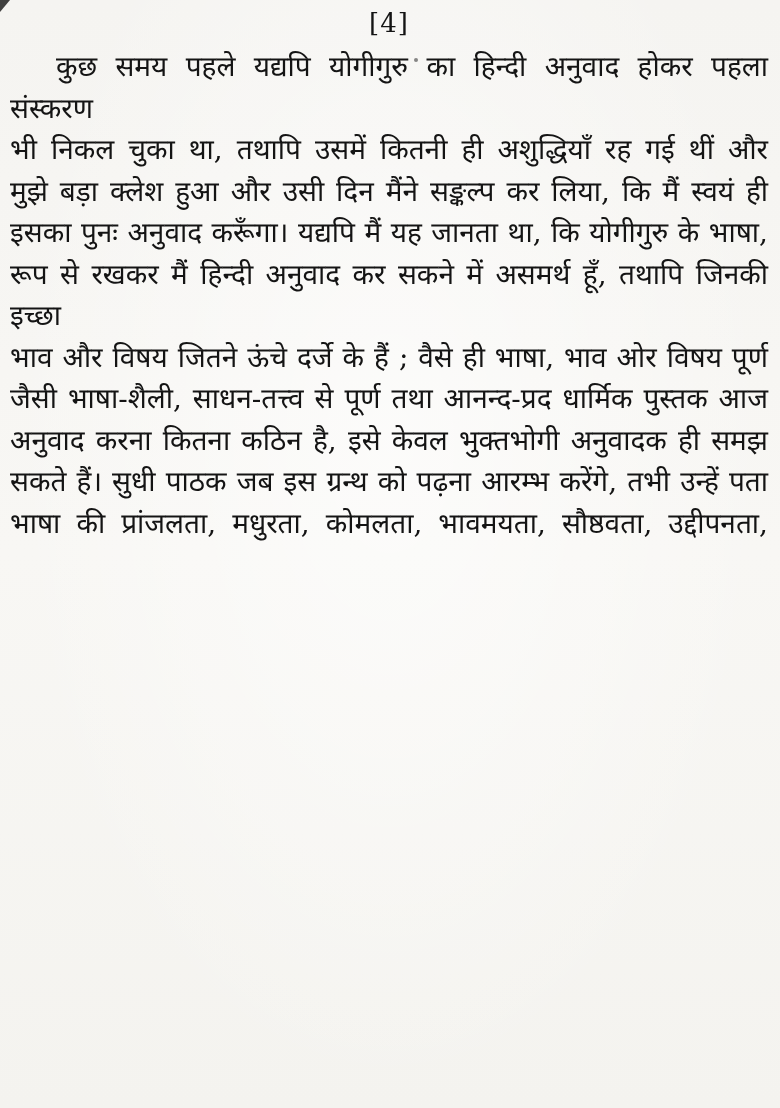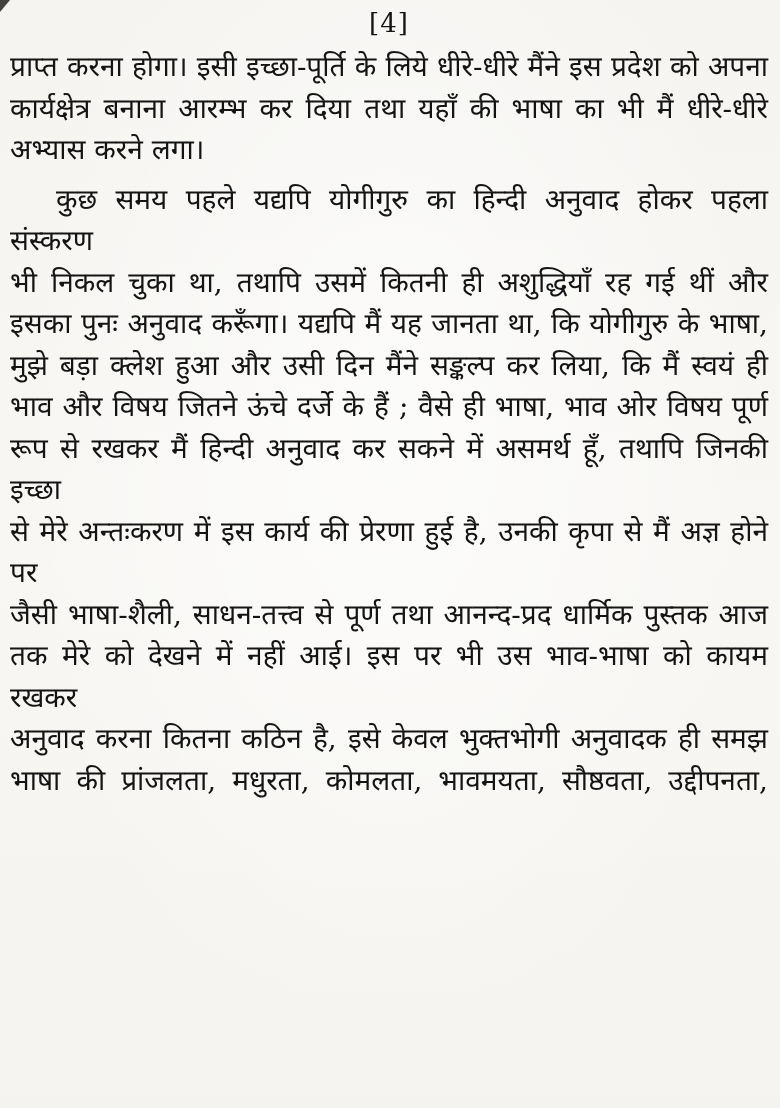--- a/index.html
+++ b/index.html
@@ -71,35 +71,29 @@
 <body>
 
 <div class="page">
   <div class="scan-corner"></div>
   <div class="scan-speck"></div>
 
   <div class="page-number">[4]</div>
 
   <div class="body-text">
 
-    <div class="para">
-      <div class="line">प्राप्त करना होगा। इसी इच्छा-पूर्ति के लिये धीरे-धीरे मैंने इस प्रदेश को अपना</div>
-      <div class="line">कार्यक्षेत्र बनाना आरम्भ कर दिया तथा यहाँ की भाषा का भी मैं धीरे-धीरे</div>
-      <div class="line end">अभ्यास करने लगा।</div>
-    </div>
 
     <div class="para">
       <div class="line indent">कुछ समय पहले यद्यपि योगीगुरु का हिन्दी अनुवाद होकर पहला संस्करण</div>
       <div class="line">भी निकल चुका था, तथापि उसमें कितनी ही अशुद्धियाँ रह गई थीं और</div>
+      <div class="line">मुझे बड़ा क्लेश हुआ और उसी दिन मैंने सङ्कल्प कर लिया, कि मैं स्वयं ही</div>
       <div class="line">इसका पुनः अनुवाद करूँगा। यद्यपि मैं यह जानता था, कि योगीगुरु के भाषा,</div>
-      <div class="line">मुझे बड़ा क्लेश हुआ और उसी दिन मैंने सङ्कल्प कर लिया, कि मैं स्वयं ही</div>
+      <div class="line">रूप से रखकर मैं हिन्दी अनुवाद कर सकने में असमर्थ हूँ, तथापि जिनकी इच्छा</div>
       <div class="line">भाव और विषय जितने ऊंचे दर्जे के हैं ; वैसे ही भाषा, भाव ओर विषय पूर्ण</div>
-      <div class="line">रूप से रखकर मैं हिन्दी अनुवाद कर सकने में असमर्थ हूँ, तथापि जिनकी इच्छा</div>
-      <div class="line">से मेरे अन्तःकरण में इस कार्य की प्रेरणा हुई है, उनकी कृपा से मैं अज्ञ होने पर</div>
       <div class="line">जैसी भाषा-शैली, साधन-तत्त्व से पूर्ण तथा आनन्द-प्रद धार्मिक पुस्तक आज</div>
-      <div class="line">तक मेरे को देखने में नहीं आई। इस पर भी उस भाव-भाषा को कायम रखकर</div>
       <div class="line">अनुवाद करना कितना कठिन है, इसे केवल भुक्तभोगी अनुवादक ही समझ</div>
+      <div class="line">सकते हैं। सुधी पाठक जब इस ग्रन्थ को पढ़ना आरम्भ करेंगे, तभी उन्हें पता</div>
       <div class="line">भाषा की प्रांजलता, मधुरता, कोमलता, भावमयता, सौष्ठवता, उद्दीपनता,</div>
 
     </div>
 
   </div>
 </div>
 
 </body></html>

